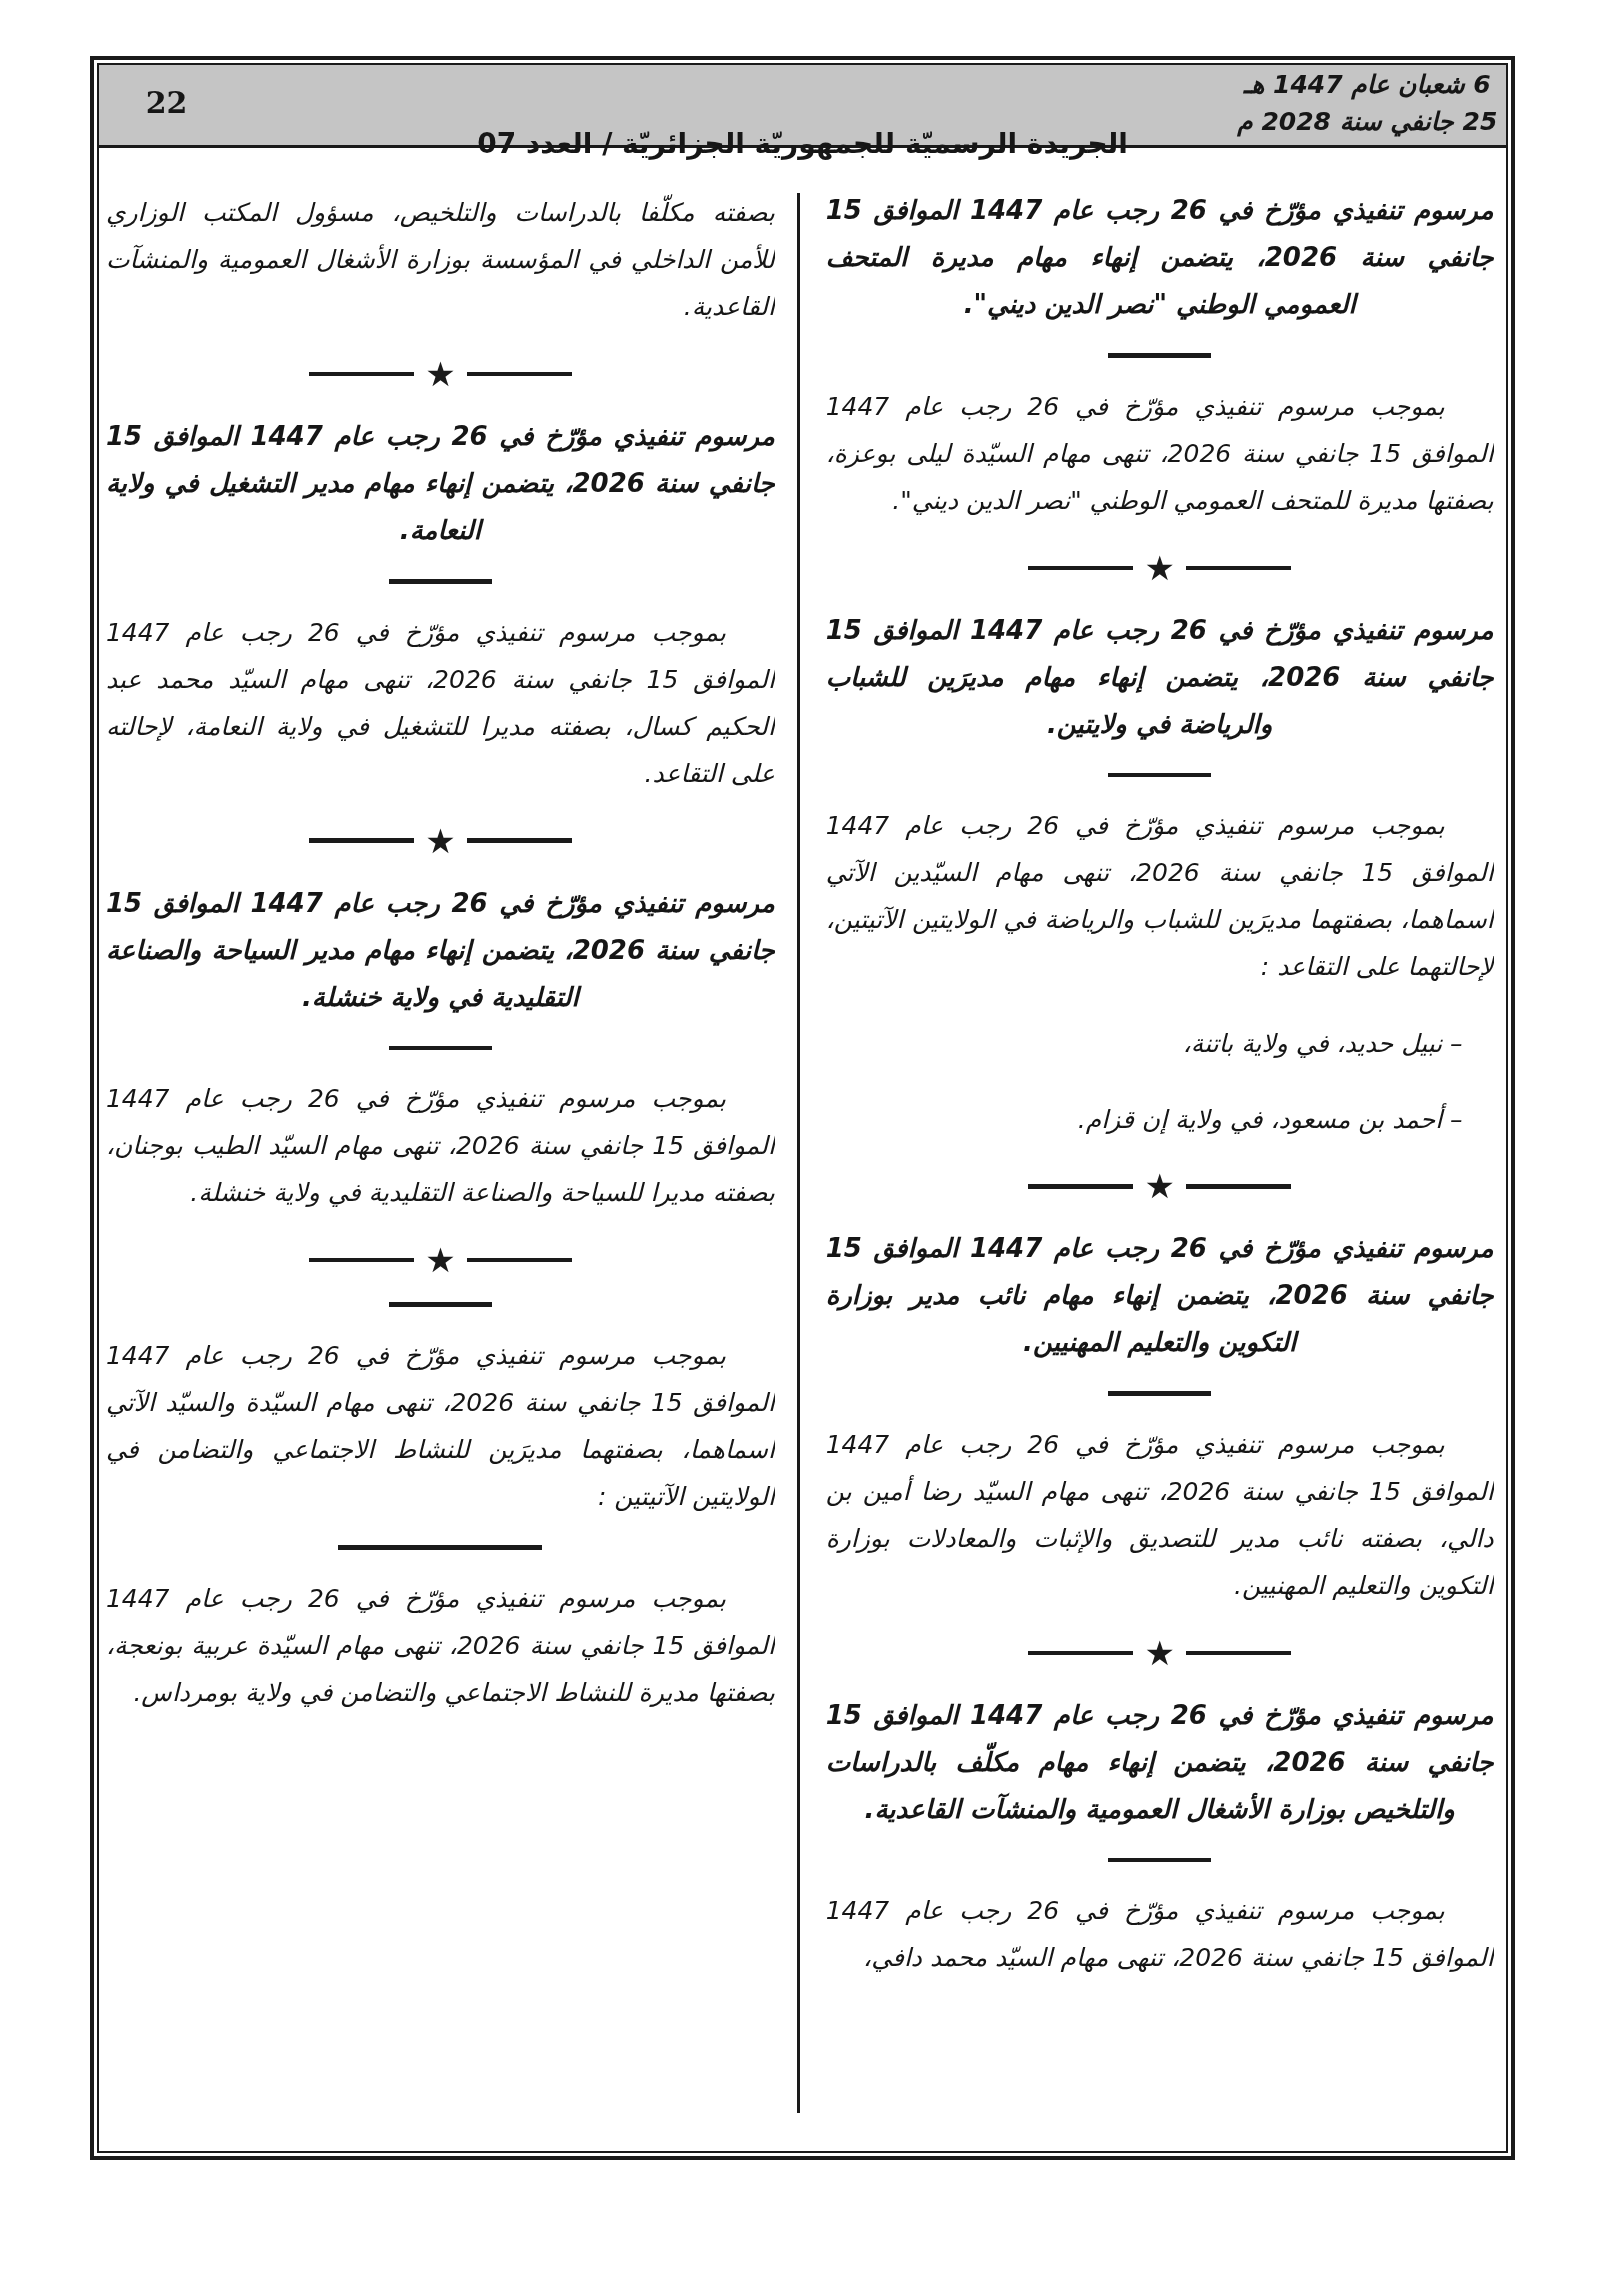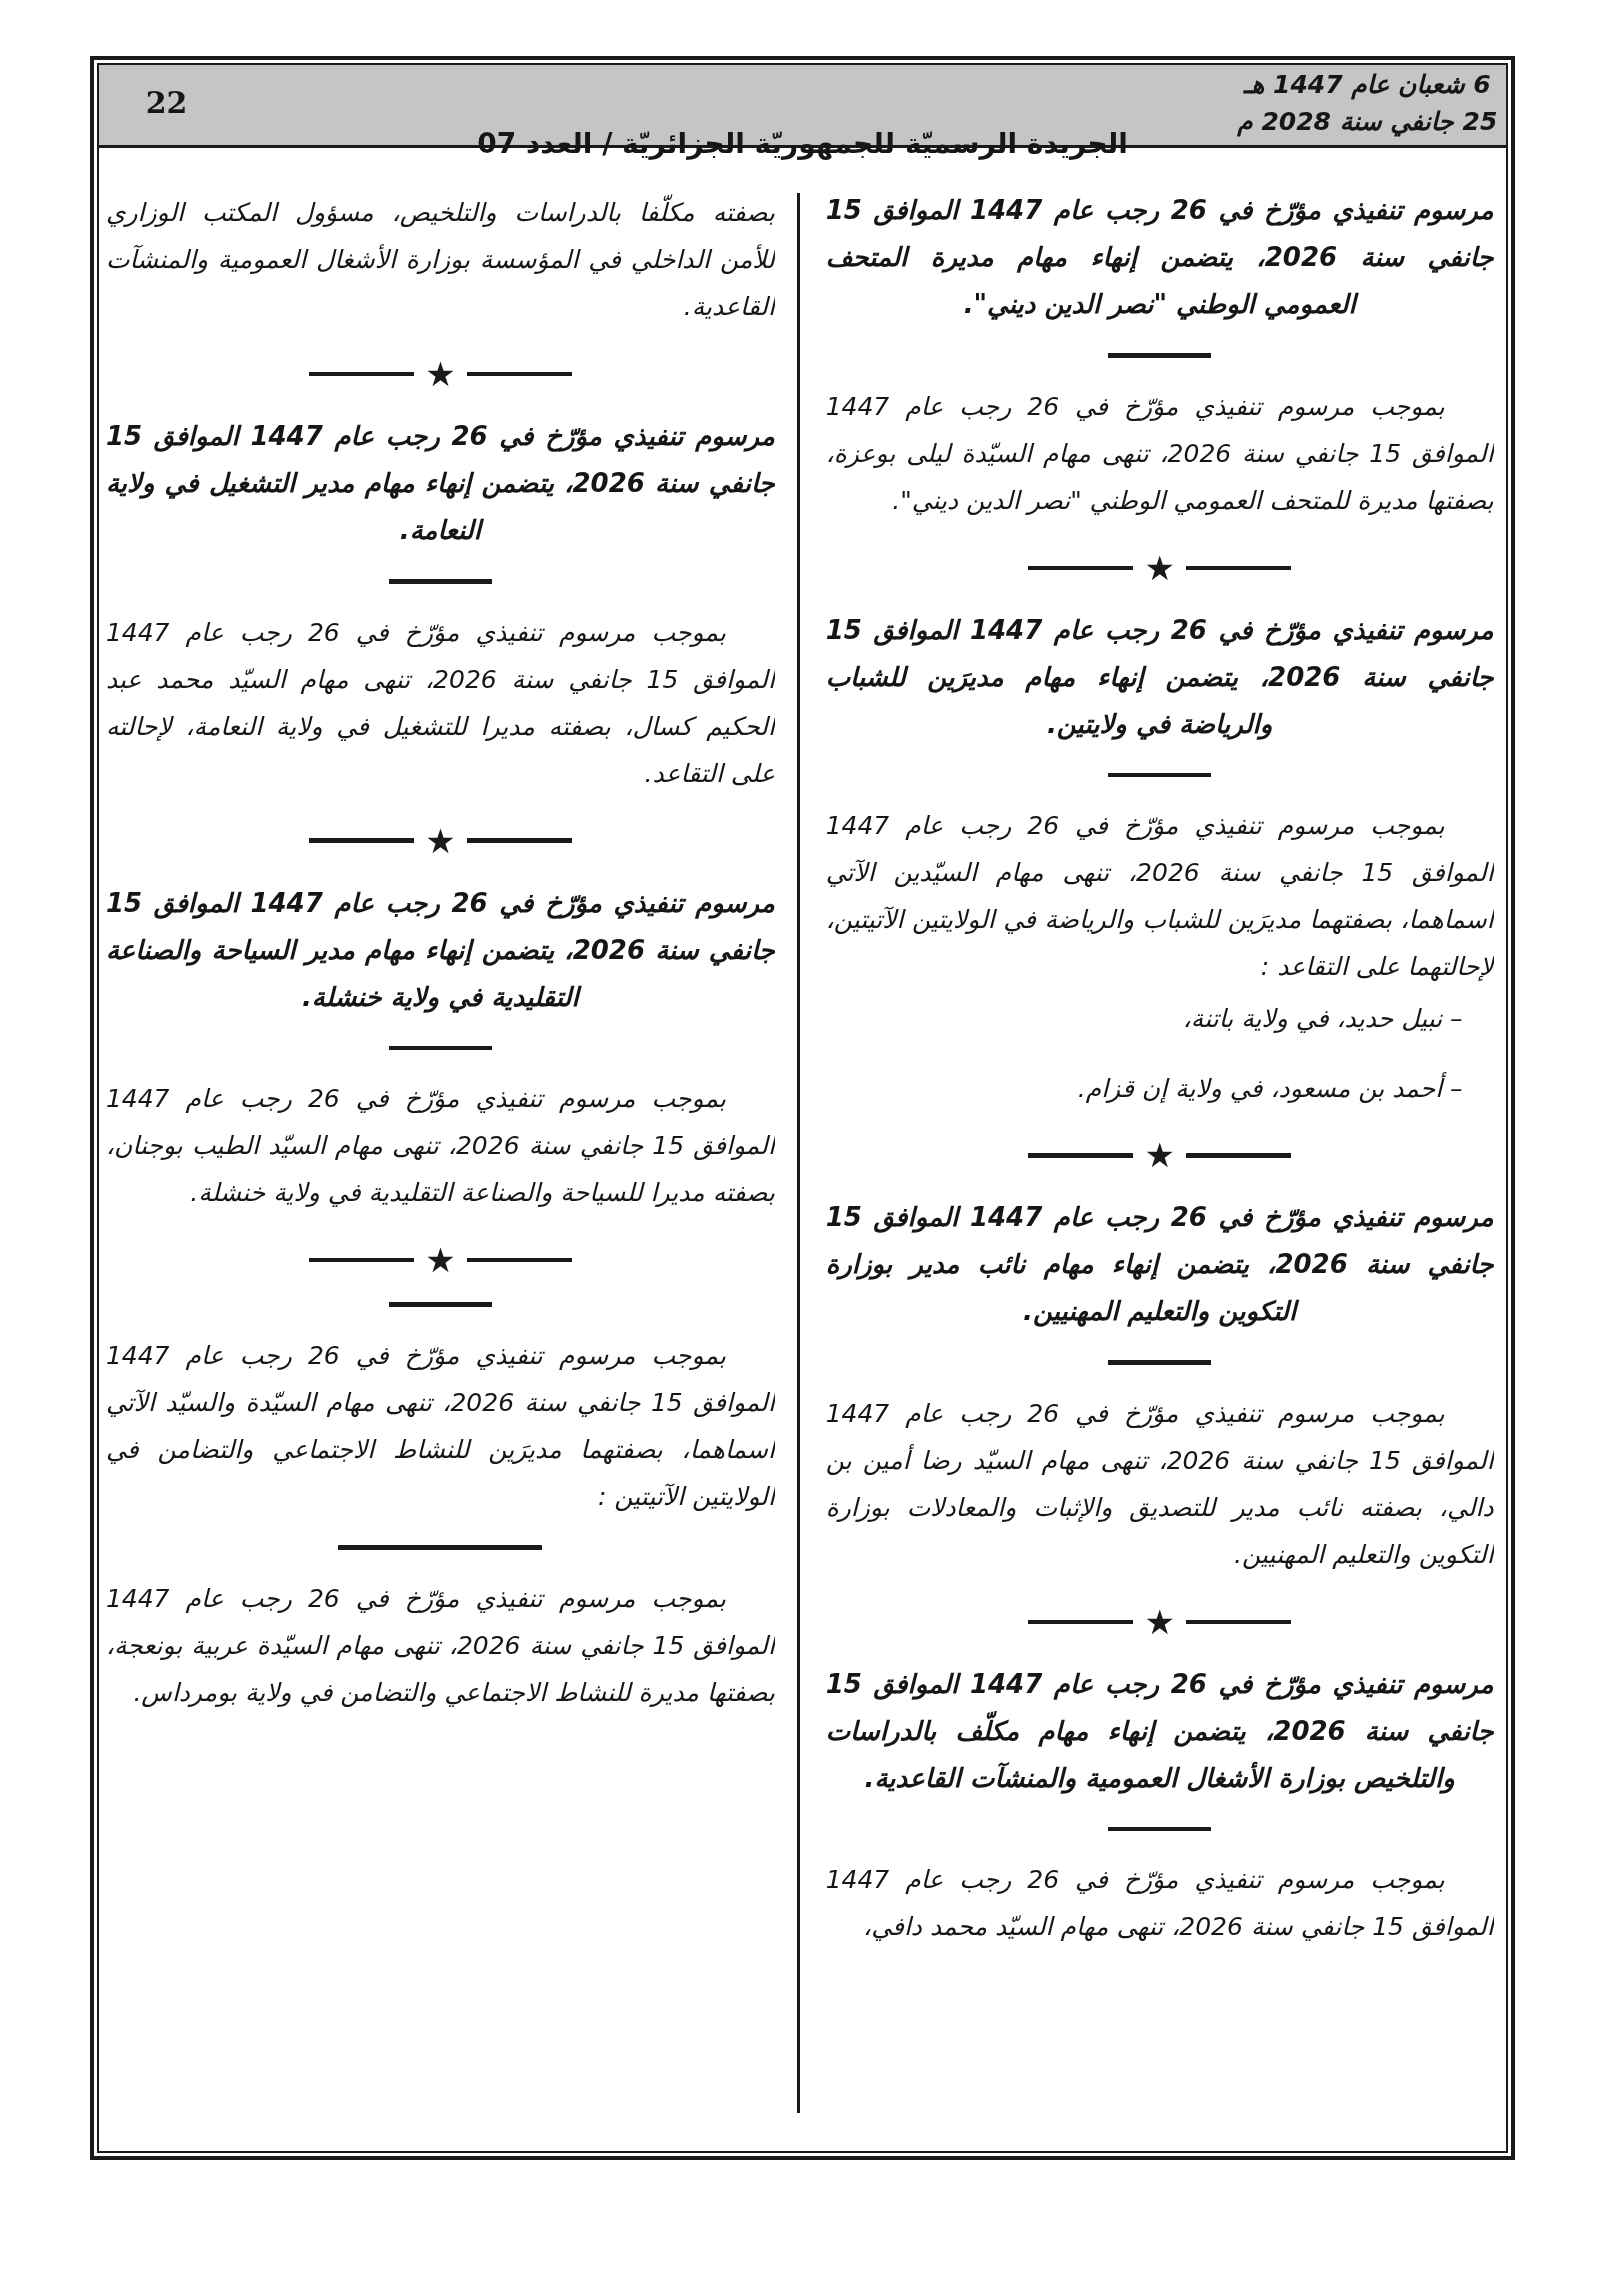--- a/index.html
+++ b/index.html
@@ -43,21 +43,21 @@
     font-weight:bold;font-size:26px;line-height:47px;
     text-align:justify;text-align-last:center;margin:3.6px 0 0;
   }
   .para{
     font-size:25px;line-height:47px;text-align:justify;text-align-last:right;
     text-indent:49px;margin:5.4px 0 0;
   }
   .para.cont{text-indent:0;}
   .list-item{
     font-size:25px;line-height:45px;text-align:right;
-    text-indent:31px;margin-top:6px;
+    text-indent:31px;margin-top:31px;
   }
   .divider{width:103px;height:4.5px;background:#1a1a1a;margin:25px auto;}
   .divider.wide{width:204px;height:5.4px;}
   .star-divider{
     display:flex;align-items:center;justify-content:center;
     margin:27px auto 22px;gap:11px;
   }
   .star-divider .seg{width:105px;height:4.5px;background:#1a1a1a;}
   .star-divider .star{font-size:34px;line-height:1;color:#1a1a1a;}
 </style>

